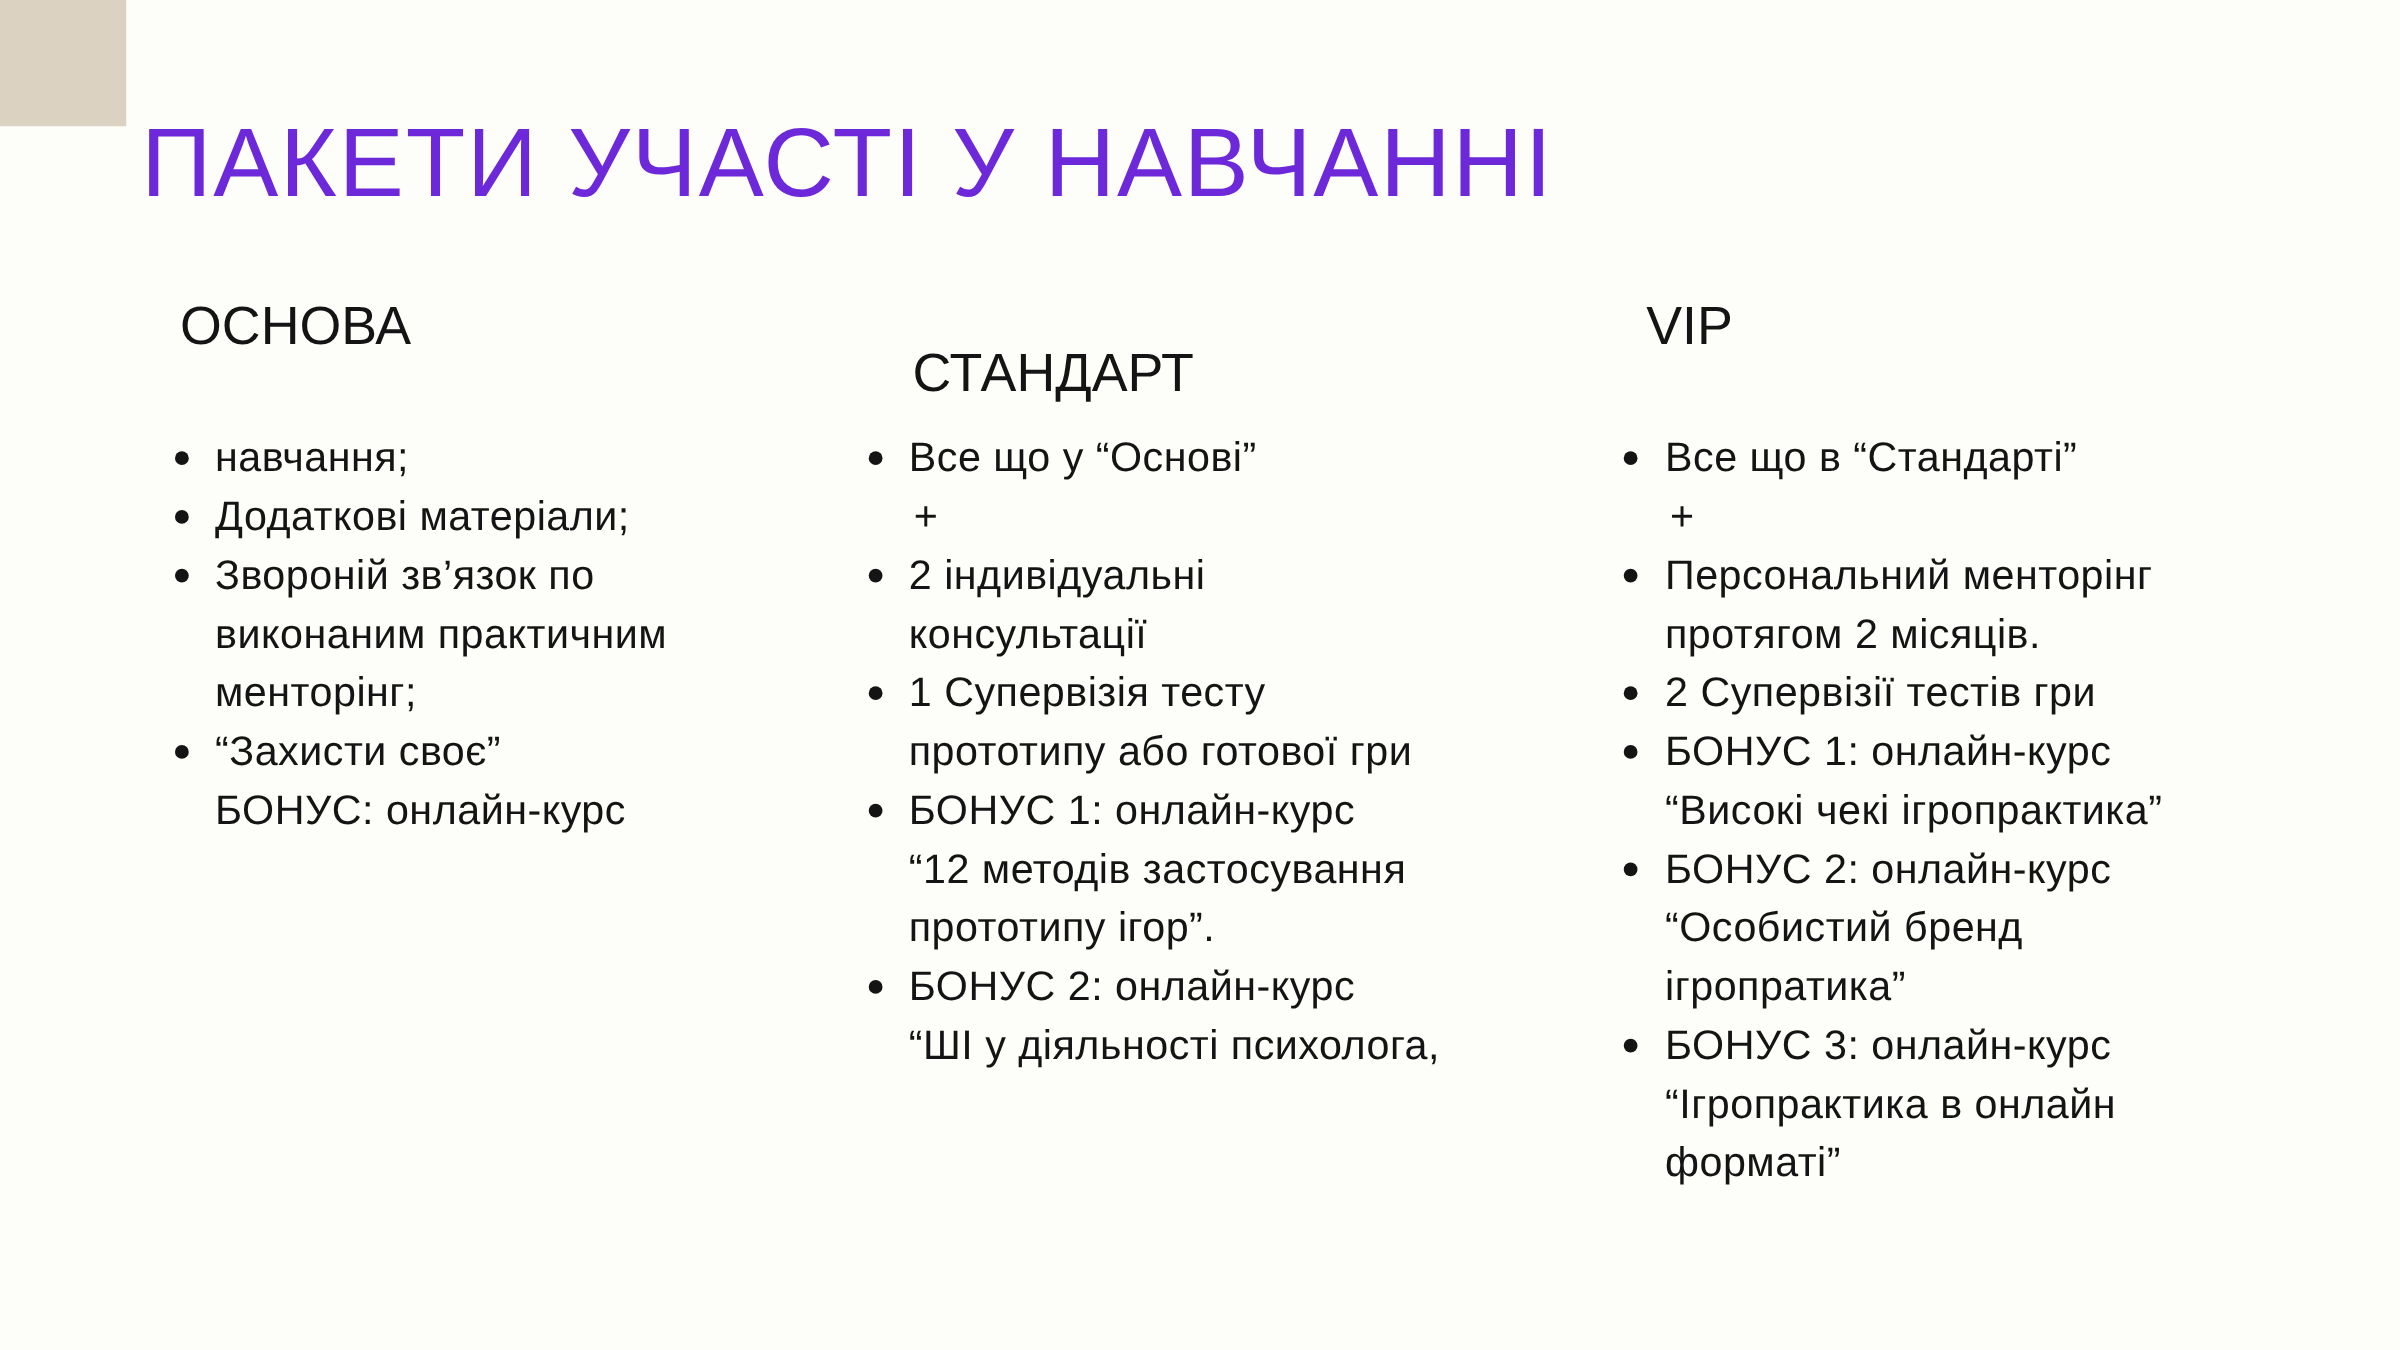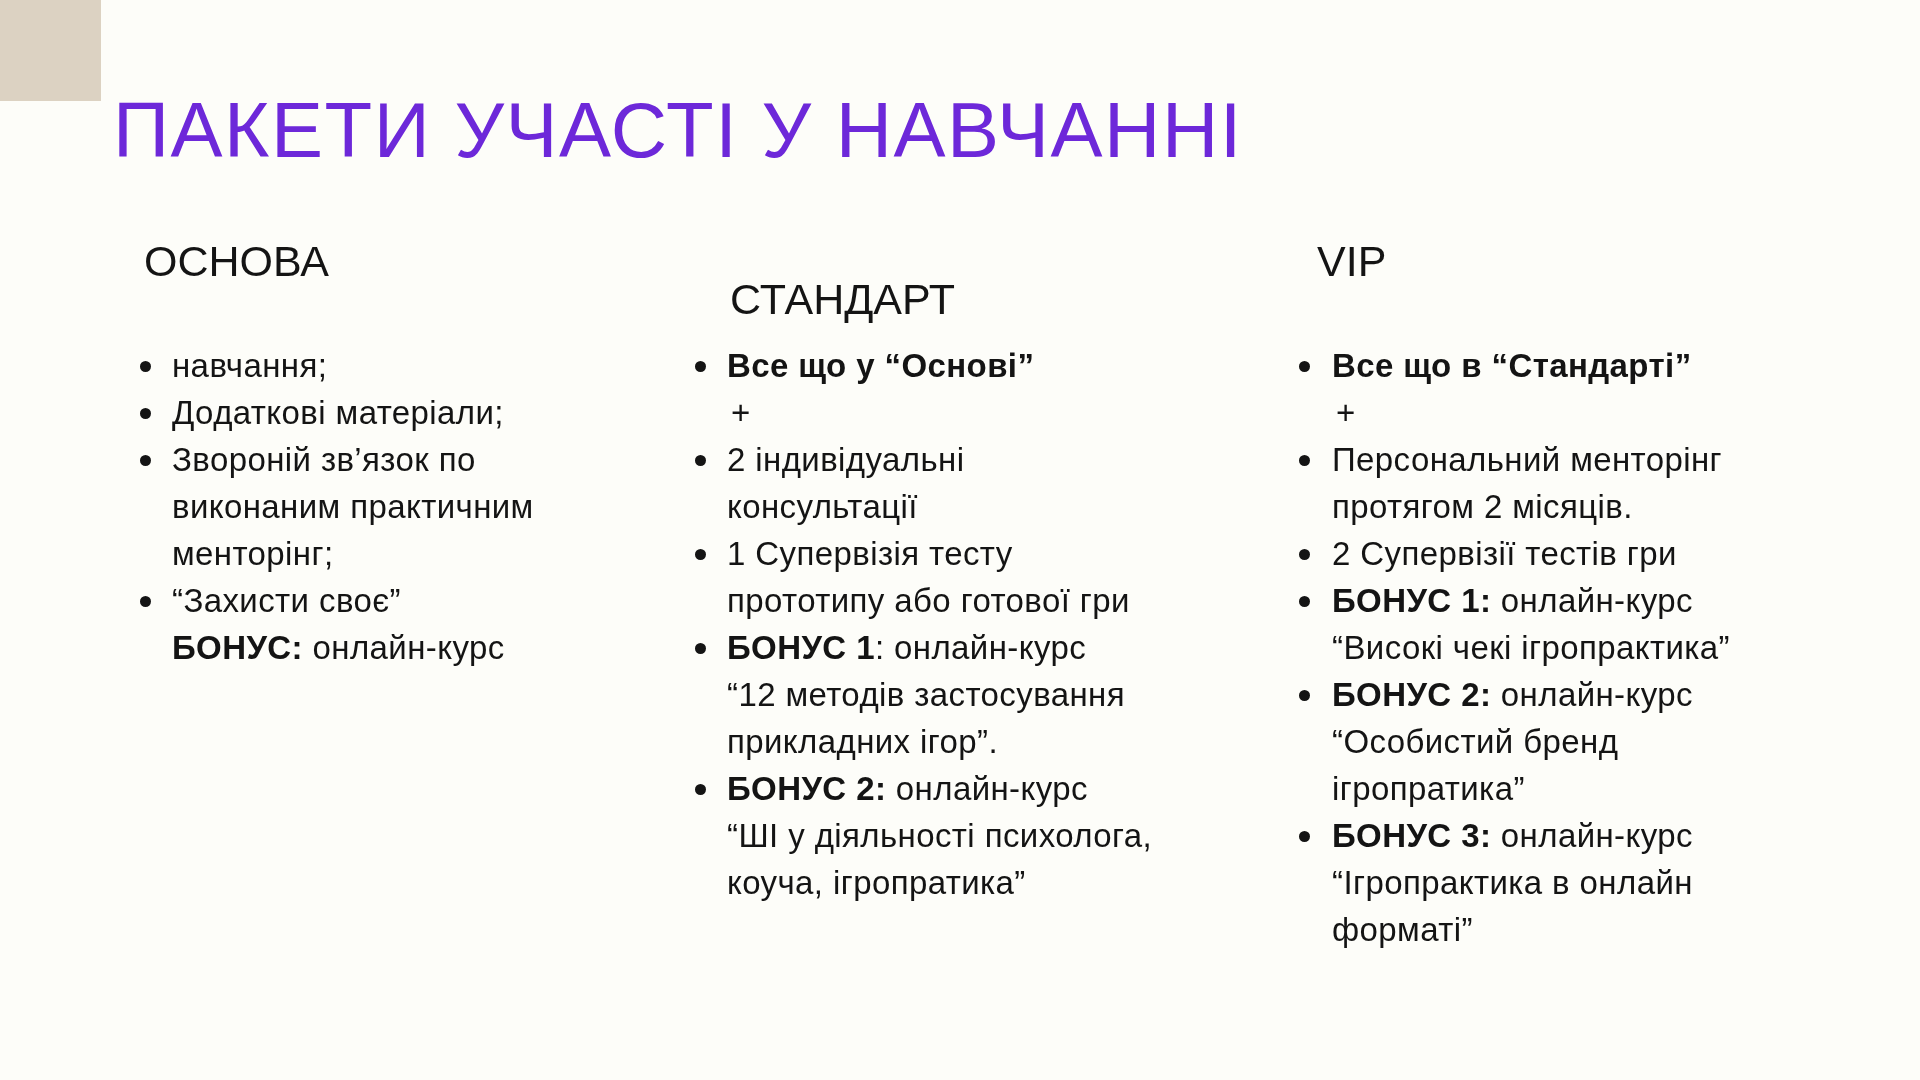--- a/index.html
+++ b/index.html
@@ -68,21 +68,21 @@
     white-space: nowrap;
   }
   .bullet {
     position: absolute;
     width: 11px;
     height: 11px;
     border-radius: 50%;
     background: #141414;
     top: 19px;
   }
-  .b { font-weight: bold; }
+  .b { font-weight: normal; }
 </style>
 </head>
 <body>
 
 <div class="corner-block"></div>
 
 <h1 class="title">ПАКЕТИ УЧАСТІ У НАВЧАННІ</h1>
 
 <section class="column">
   <h2 class="col-header" style="left:144px;">ОСНОВА</h2>
@@ -124,27 +124,26 @@
     </li>
     <li class="item">
       <span class="bullet" style="left:-32px;"></span>
       <span class="line"><span>1 Супервізія тесту</span></span>
       <span class="line"><span>прототипу або готової гри</span></span>
     </li>
     <li class="item">
       <span class="bullet" style="left:-32px;"></span>
       <span class="line"><span class="b">БОНУС 1</span><span>: онлайн-курс</span></span>
       <span class="line"><span>“12 методів застосування</span></span>
-      <span class="line"><span>прикладних ігор”.</span></span>
+      <span class="line"><span>прототипу ігор”.</span></span>
     </li>
     <li class="item">
       <span class="bullet" style="left:-32px;"></span>
       <span class="line"><span class="b">БОНУС 2:</span><span> онлайн-курс</span></span>
       <span class="line"><span>“ШІ у діяльності психолога,</span></span>
-      <span class="line"><span>коуча, ігропратика”</span></span>
     </li>
   </ul>
 </section>
 
 <section class="column">
   <h2 class="col-header" style="left:1317px;">VIP</h2>
   <ul class="item-list" style="left:1332px;">
     <li class="item">
       <span class="bullet" style="left:-33px;"></span>
       <span class="line"><span class="b">Все що в “Стандарті”</span></span>

